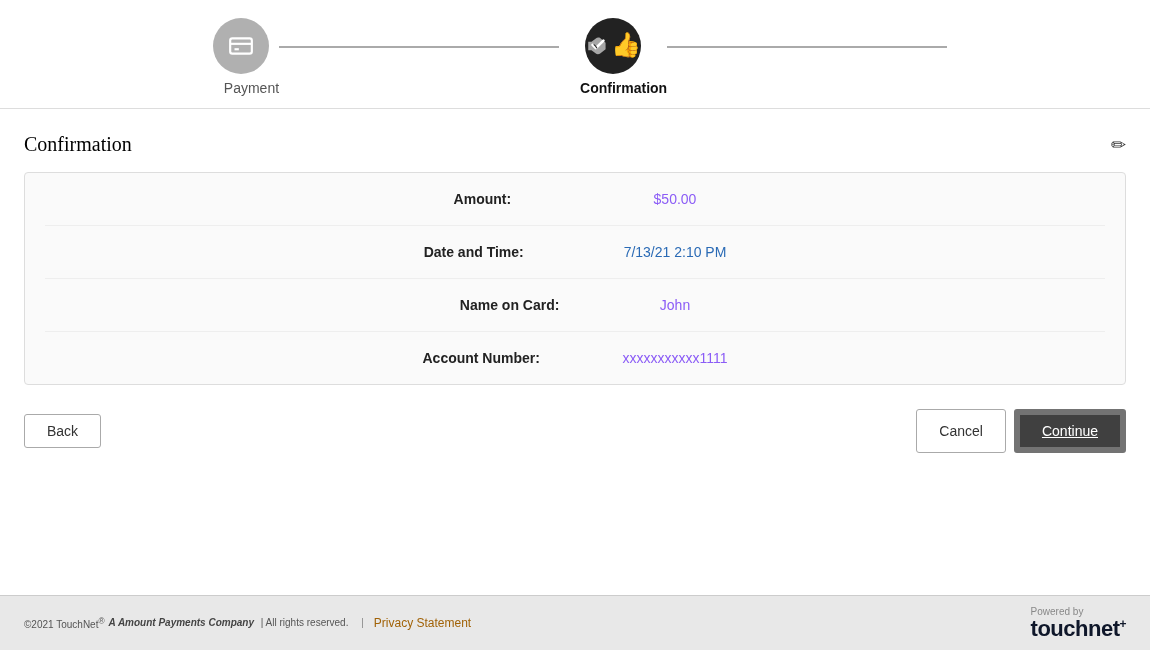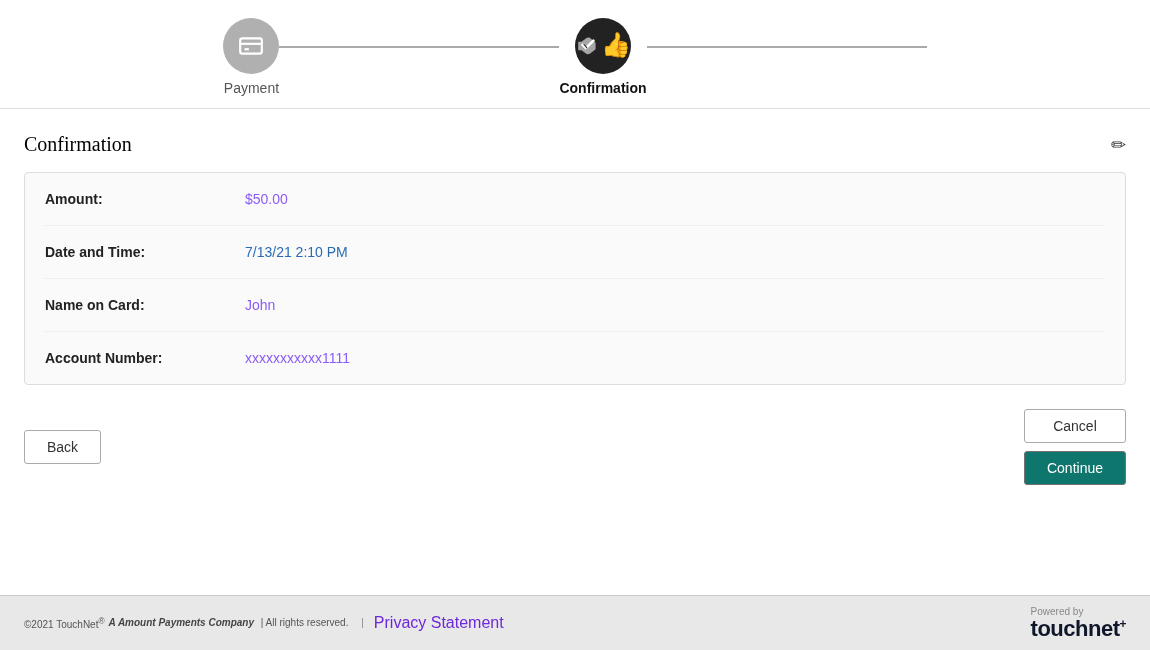--- a/index.html
+++ b/index.html
@@ -43,20 +43,21 @@
       color: #fff;
     }
     .stepper-circle.active {
       background: #222;
       color: #fff;
     }
     .stepper-label {
       margin-top: 6px;
       font-size: 14px;
       color: #555;
+      margin-left: 21px;
     }
     .stepper-label.active {
       color: #111;
       font-weight: bold;
     }
     .stepper-line {
       width: 280px;
       height: 2px;
       background: #aaa;
       margin-bottom: 20px;
@@ -92,20 +93,21 @@
       border-radius: 4px;
       padding: 0 20px;
       background: #fafafa;
       margin-bottom: 24px;
     }
     .info-row {
       display: flex;
       align-items: center;
       padding: 18px 0;
       border-bottom: 1px solid #eee;
+      justify-content: center;
     }
     .info-row:last-child {
       border-bottom: none;
     }
     .info-label {
       font-weight: bold;
       font-size: 14px;
       color: #222;
       width: 200px;
       flex-shrink: 0;
@@ -130,26 +132,26 @@
       font-size: 14px;
       border-radius: 3px;
       cursor: pointer;
       border: 1px solid #aaa;
       background: #fff;
       color: #333;
     }
     .btn-right-group {
       display: flex;
       gap: 8px;
-      flex-direction: column;
     }
     .btn-primary {
-      background: #0f766e;
+      background: #404040;
       color: #fff;
-      border: 1px solid #737373;
+      border: 6px solid #737373;
+      text-decoration: underline;
     }
 
     
     .footer {
       background: #e8e8e8;
       border-top: 1px solid #ccc;
       padding: 10px 24px;
       display: flex;
       justify-content: space-between;
       align-items: center;
@@ -157,23 +159,23 @@
       color: #555;
     }
     .footer-left {
       display: flex;
       align-items: center;
       gap: 4px;
     }
     .footer-left span { font-size: 10px; }
     .footer-brand-italic { font-style: italic; font-weight: bold; color: #444; }
     .footer-link {
-      color: #6d28d9;
+      color: #a16207;
       text-decoration: none;
-      font-size: 16px;
+      font-size: 12px;
     }
     .footer-separator { margin: 0 6px; color: #888; }
     .touchnet-logo {
       display: flex;
       flex-direction: column;
       align-items: flex-start;
     }
     .powered-by {
       font-size: 10px;
       color: #888;

